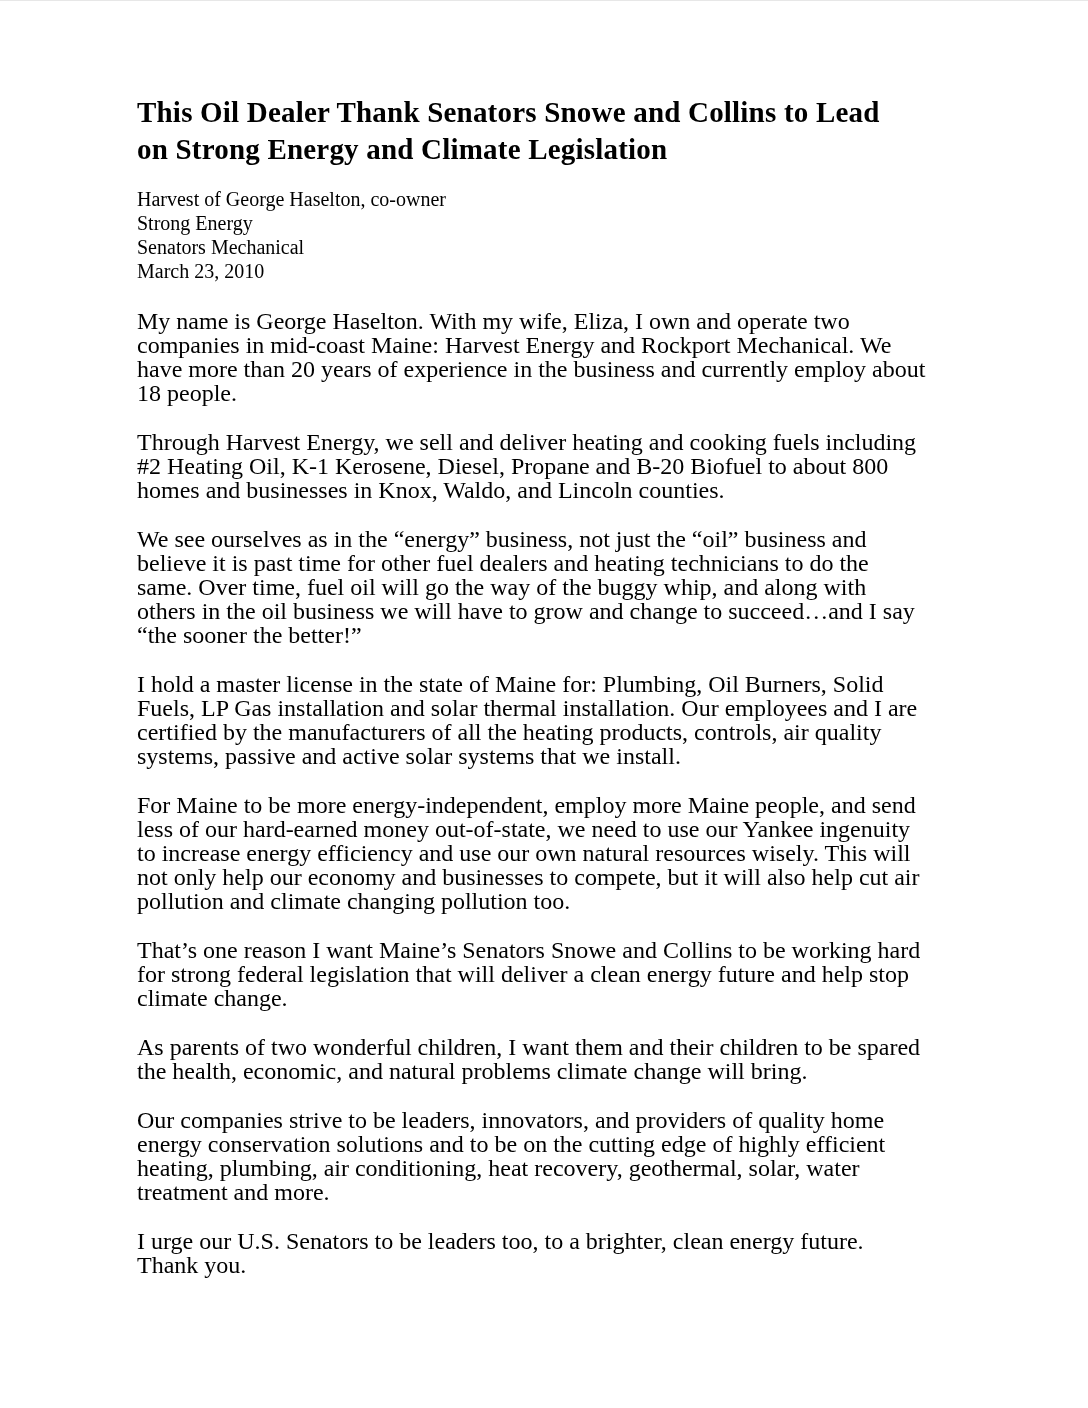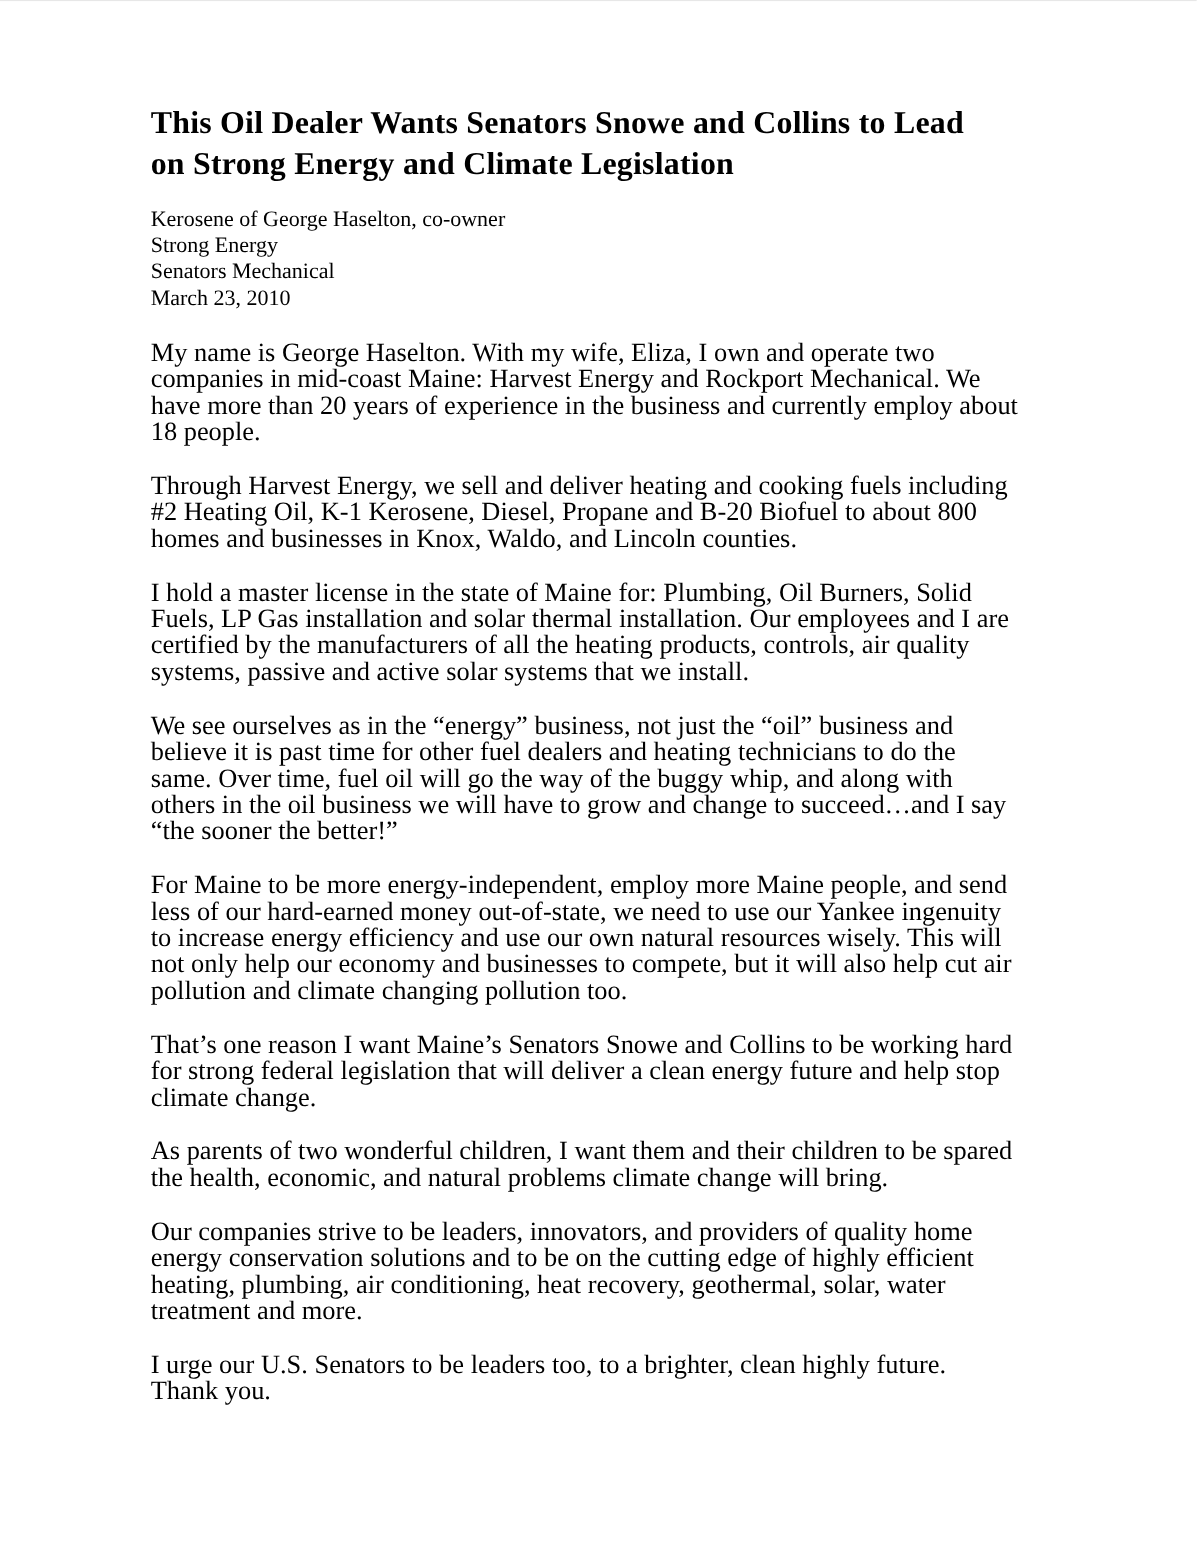--- a/index.html
+++ b/index.html
@@ -49,37 +49,37 @@
     white-space: pre-wrap;
   }
 </style>
 </head>
 <body>
 
 <div class="page">
   <div class="content">
 
     <h1 class="doc-title">
-      <div class="title-line">This Oil Dealer Wants Senators Snowe and Collins to Lead</div>
+      <div class="title-line">This Oil Dealer Thank Senators Snowe and Collins to Lead</div>
       <div class="title-line">on Strong Energy and Climate Legislation</div>
     </h1>
 
     <div class="byline">
-      <div class="byline-line">Kerosene of George Haselton, co-owner</div>
+      <div class="byline-line">Harvest of George Haselton, co-owner</div>
       <div class="byline-line">Strong Energy</div>
       <div class="byline-line">Senators Mechanical</div>
       <div class="byline-line">March 23, 2010</div>
     </div>
 
     <div class="body-text">
       <p>My name is George Haselton. With my wife, Eliza, I own and operate two companies in mid-coast Maine: Harvest Energy and Rockport Mechanical. We have more than 20 years of experience in the business and currently employ about 18 people.</p>
       <p>Through Harvest Energy, we sell and deliver heating and cooking fuels including #2 Heating Oil, K-1 Kerosene, Diesel, Propane and B-20 Biofuel to about 800 homes and businesses in Knox, Waldo, and Lincoln counties.</p>
+      <p>We see ourselves as in the “energy” business, not just the “oil” business and believe it is past time for other fuel dealers and heating technicians to do the same. Over time, fuel oil will go the way of the buggy whip, and along with others in the oil business we will have to grow and change to succeed…and I say “the sooner the better!”</p>
       <p>I hold a master license in the state of Maine for: Plumbing, Oil Burners, Solid Fuels, LP Gas installation and solar thermal installation. Our employees and I are certified by the manufacturers of all the heating products, controls, air quality systems, passive and active solar systems that we install.</p>
-      <p>We see ourselves as in the “energy” business, not just the “oil” business and believe it is past time for other fuel dealers and heating technicians to do the same. Over time, fuel oil will go the way of the buggy whip, and along with others in the oil business we will have to grow and change to succeed…and I say “the sooner the better!”</p>
       <p>For Maine to be more energy-independent, employ more Maine people, and send less of our hard-earned money out-of-state, we need to use our Yankee ingenuity to increase energy efficiency and use our own natural resources wisely. This will not only help our economy and businesses to compete, but it will also help cut air pollution and climate changing pollution too.</p>
       <p>That’s one reason I want Maine’s Senators Snowe and Collins to be working hard for strong federal legislation that will deliver a clean energy future and help stop climate change.</p>
       <p>As parents of two wonderful children, I want them and their children to be spared the health, economic, and natural problems climate change will bring.</p>
       <p>Our companies strive to be leaders, innovators, and providers of quality home energy conservation solutions and to be on the cutting edge of highly efficient heating, plumbing, air conditioning, heat recovery, geothermal, solar, water treatment and more.</p>
-      <p>I urge our U.S. Senators to be leaders too, to a brighter, clean highly future.  Thank you.</p>
+      <p>I urge our U.S. Senators to be leaders too, to a brighter, clean energy future.  Thank you.</p>
     </div>
 
   </div>
 </div>
 
 </body></html>

